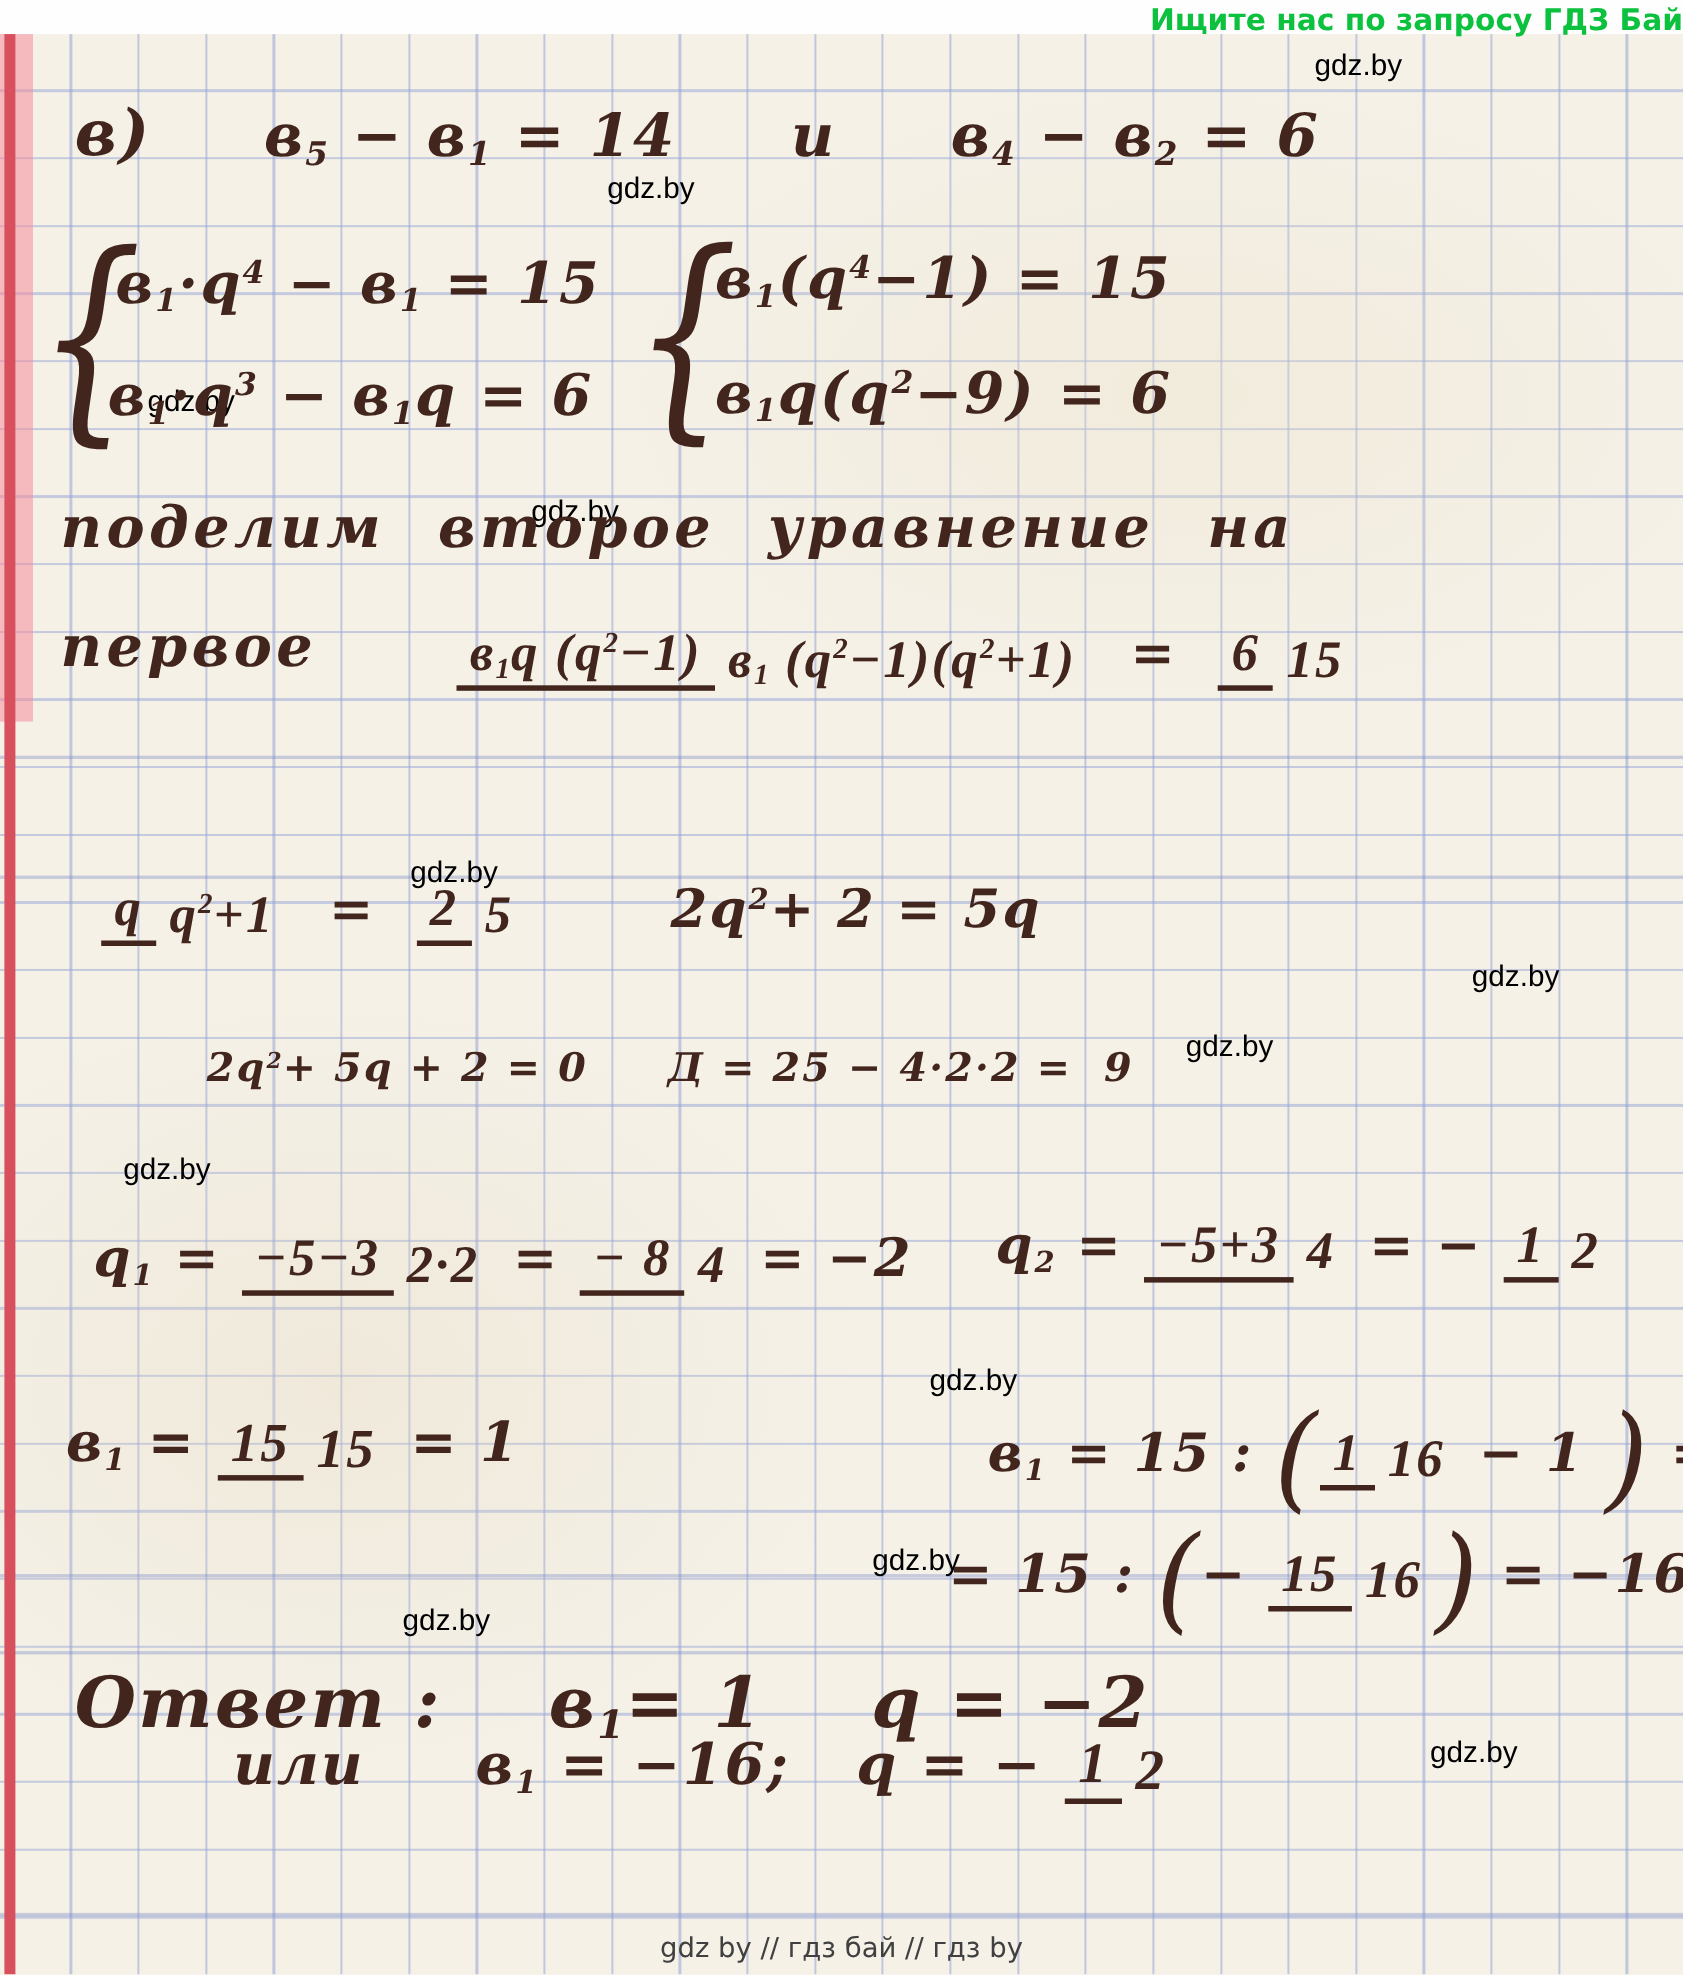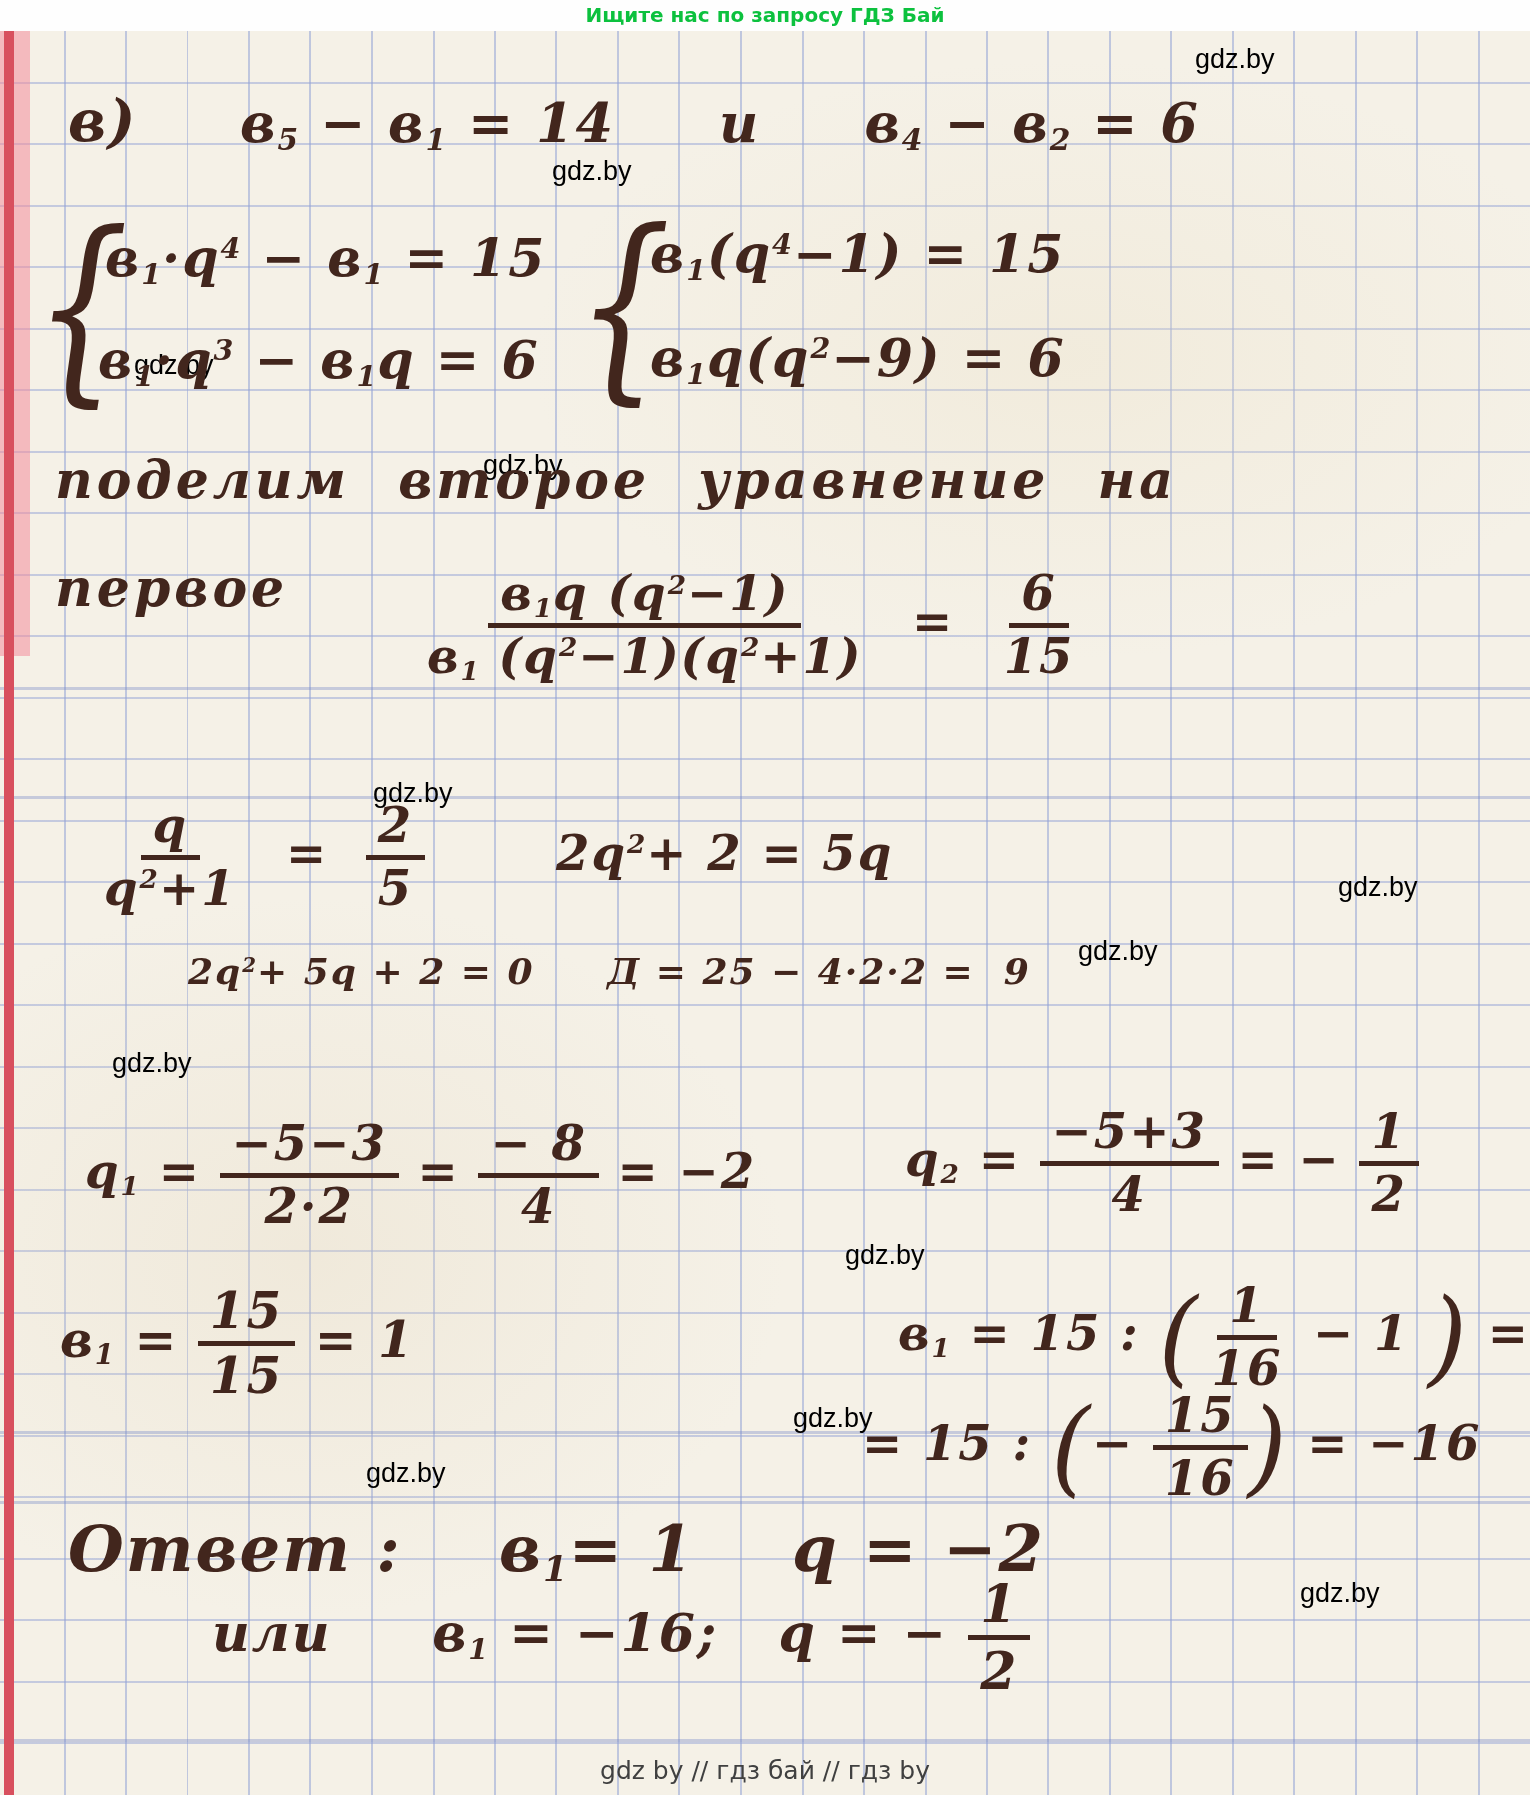--- a/index.html
+++ b/index.html
@@ -12,33 +12,33 @@
       radial-gradient(ellipse 900px 500px at 70% 20%, rgba(235,225,200,.35), transparent 60%),
       radial-gradient(ellipse 800px 600px at 20% 70%, rgba(228,215,190,.30), transparent 60%),
       repeating-linear-gradient(to right,  transparent 0 59.5px, rgba(148,163,214,.55) 59.5px 61.5px),
       repeating-linear-gradient(to bottom, transparent 0 59.5px, rgba(148,163,214,.50) 59.5px 61.5px);
     background-position:0 0,0 0,4px 0,0 22px;}
   .hline{position:absolute;left:0;width:100%;height:3px;background:rgba(120,140,200,.38);}
   .top-strip{position:absolute;left:0;top:0;width:100%;height:31px;background:#fefefe;}
   .pink-wash{position:absolute;left:0;top:31px;width:30px;height:625px;background:rgba(242,140,156,.55);}
   .red-line{position:absolute;left:4px;top:31px;width:10px;height:1764px;background:#d8505e;}
   
-  .site-header{position:absolute;left:0;top:3px;width:100%;text-align:center;
-    font-family:"DejaVu Sans",sans-serif;font-weight:bold;font-size:20px;color:#0cc13e;}
+  .site-header{position:absolute;left:0;top:3px;width:100%;text-align:right;
+    font-family:"DejaVu Sans",sans-serif;font-weight:bold;font-size:27px;color:#0cc13e;}
   .site-footer{position:absolute;left:0;top:1756px;width:100%;text-align:center;
     font-family:"DejaVu Sans",sans-serif;font-size:25px;color:#404040;}
   .wm{position:absolute;font-family:Liberation Sans, sans-serif;font-size:27px;color:#000000;}
   
   .math{position:absolute;color:#42261d;font-style:italic;font-weight:700;
         white-space:pre;letter-spacing:2px;line-height:1.08;}
   .math .t{white-space:pre;}
   .math .sup{font-size:55%;position:relative;top:-0.62em;letter-spacing:1px;}
   .math .sub{font-size:55%;position:relative;top:0.28em;letter-spacing:1px;}
-  .math .frac{display:inline-flex;flex-direction:column;align-items:center;
-              vertical-align:middle;text-align:center;}
+  .math .frac{display:inline-flex;flex-direction:row;align-items:center;
+              vertical-align:middle;text-align:center;font-family:Liberation Serif, serif;}
   .math .num{display:inline-block;border-bottom:5px solid currentColor;padding:0 12px 3px;}
   .math .den{display:inline-block;padding:3px 12px 0;}
   .math .big{display:inline-block;vertical-align:middle;font-weight:400;line-height:.9;}
   .ls4{letter-spacing:4px;word-spacing:26px;}
 </style>
 </head>
 <body>
 
 <div id="page">
   <div class="paper"></div>

